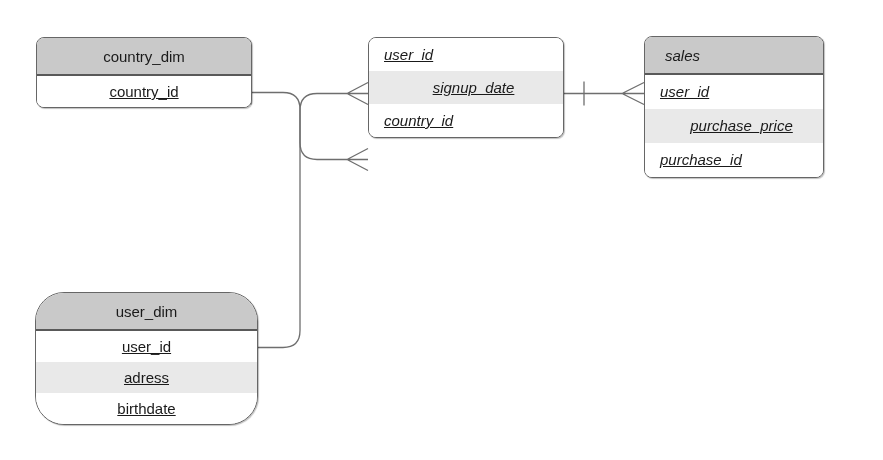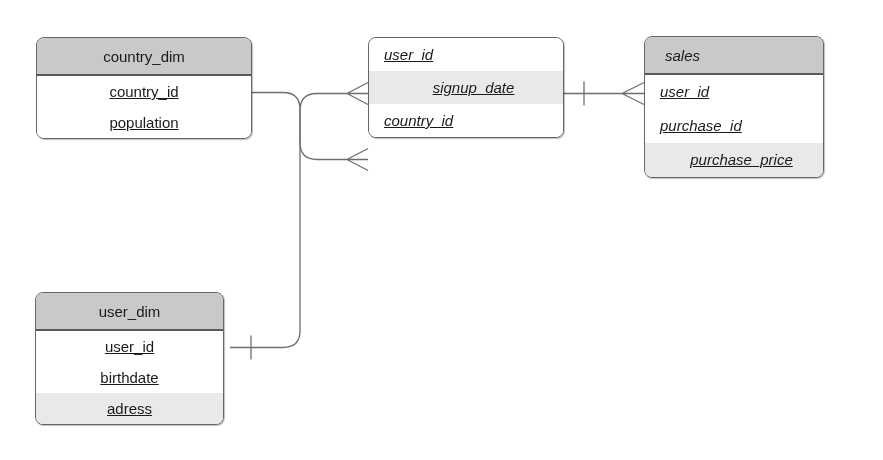--- a/index.html
+++ b/index.html
@@ -56,21 +56,21 @@
   .centered .thead, .centered .trow{text-align:center;}
   .lefted .thead{padding-left:20px;font-style:italic;}
   .lefted .trow{padding-left:15px;font-style:italic;}
   
   .t-country{left:36px;top:37px;width:216px;}
   .t-country .trow{height:31px;line-height:31px;}
   .t-usersignup{left:368px;top:37px;width:196px;}
   .t-usersignup .trow{height:33px;line-height:33px;}
   .t-sales{left:644px;top:36px;width:180px;}
   .t-sales .trow{height:34px;line-height:34px;}
-  .t-userdim{left:35px;top:292px;width:189px;}
+  .t-userdim{left:35px;top:292px;width:223px;border-radius:29px;}
   .t-userdim .trow{height:31px;line-height:31px;}
 </style>
 </head>
 <body>
 
 <div class="canvas">
 
   <svg class="edges" viewBox="0 0 883 460" xmlns="http://www.w3.org/2000/svg">
 
     <g>
@@ -88,36 +88,35 @@
     <g>
       <path d="M564 93.5 H622"></path>
       <path d="M584 81.5 V105.5"></path>
       <path d="M644 82.5 L622 93.5 L644 104.5 M622 93.5 H644"></path>
     </g>
   </svg>
 
   <div class="etable centered t-country">
     <div class="thead">country_dim</div>
     <div class="trow">country_id</div>
-    <div class="trow">population</div>
   </div>
 
   <div class="etable lefted t-usersignup">
     <div class="trow">user_id</div>
     <div class="trow alt">signup_date</div>
     <div class="trow">country_id</div>
   </div>
 
   <div class="etable lefted t-sales">
     <div class="thead">sales</div>
     <div class="trow">user_id</div>
+    <div class="trow alt">purchase_price</div>
     <div class="trow">purchase_id</div>
-    <div class="trow alt">purchase_price</div>
   </div>
 
   <div class="etable centered t-userdim">
     <div class="thead">user_dim</div>
     <div class="trow">user_id</div>
+    <div class="trow alt">adress</div>
     <div class="trow">birthdate</div>
-    <div class="trow alt">adress</div>
   </div>
 
 </div>
 
 </body></html>

